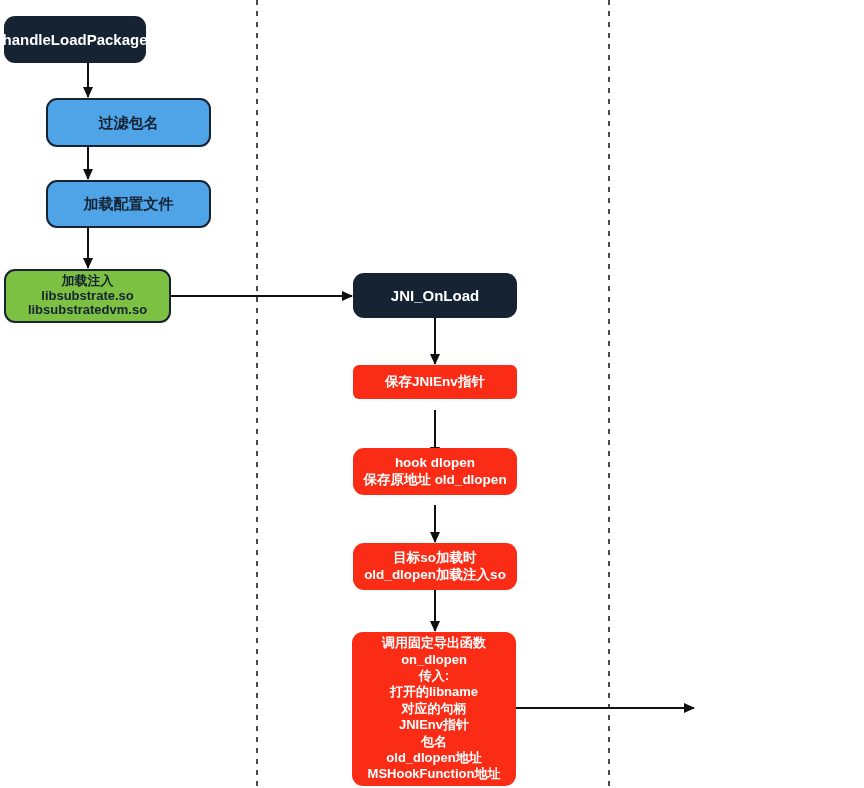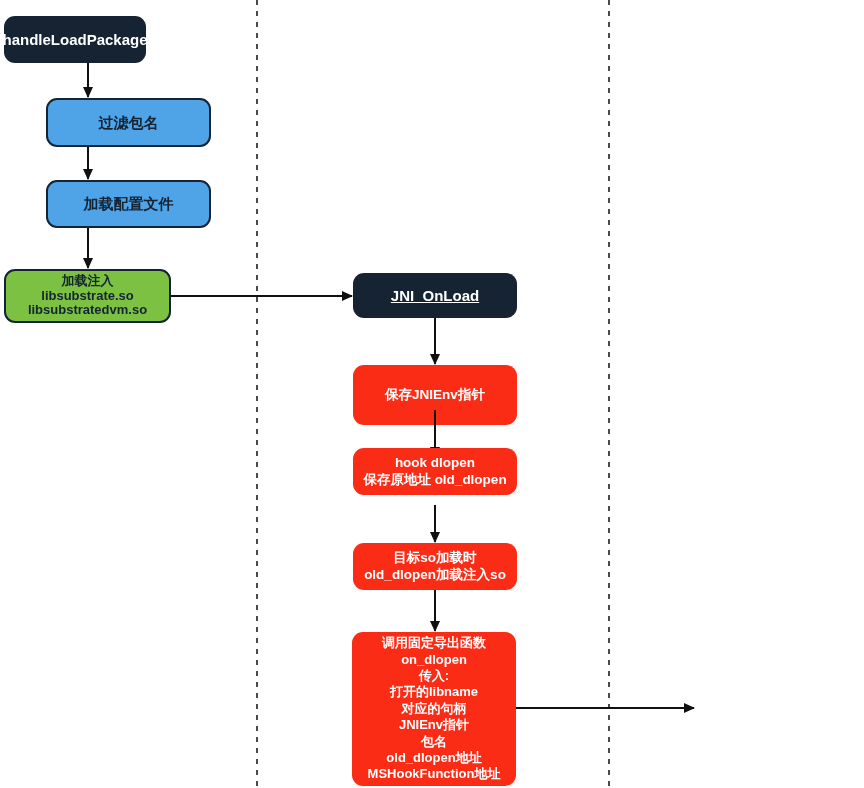--- a/index.html
+++ b/index.html
@@ -70,22 +70,22 @@
     font-size: 13.5px;
   }
 
   
   .n-handle  { left: 4px;   top: 16px;  width: 142px; height: 47px; }
   .n-filter  { left: 6px;   top: 98px;  width: 165px; height: 49px; }
   .n-config  { left: 6px;   top: 180px; width: 165px; height: 48px; }
   .n-inject  { left: 4px;   top: 269px; width: 167px; height: 54px; }
 
   
-  .n-jni     { left: 353px; top: 273px; width: 164px; height: 45px; text-decoration: underline; }
-  .n-save    { left: 353px; top: 365px; width: 164px; height: 60px; }
+  .n-jni     { left: 353px; top: 273px; width: 164px; height: 45px; }
+  .n-save    { left: 353px; top: 365px; width: 164px; height: 34px; border-radius: 6px; }
   .n-hookdl  { left: 353px; top: 448px; width: 164px; height: 47px; }
   .n-target  { left: 353px; top: 543px; width: 164px; height: 47px; }
   .n-callexp { left: 352px; top: 632px; width: 164px; height: 154px; font-size: 13px; line-height: 1.26; }
 
   
   .n-hooktgt { left: 695px; top: 684px; width: 165px; height: 48px; font-size: 14.5px; }
 
   
   .arrow-v {
     position: absolute;

